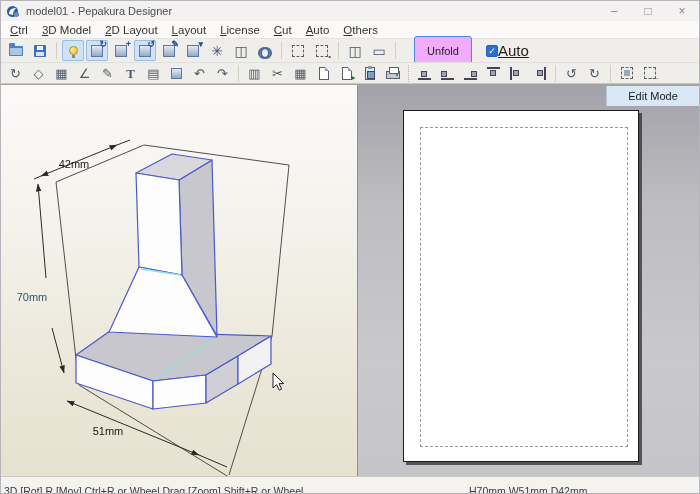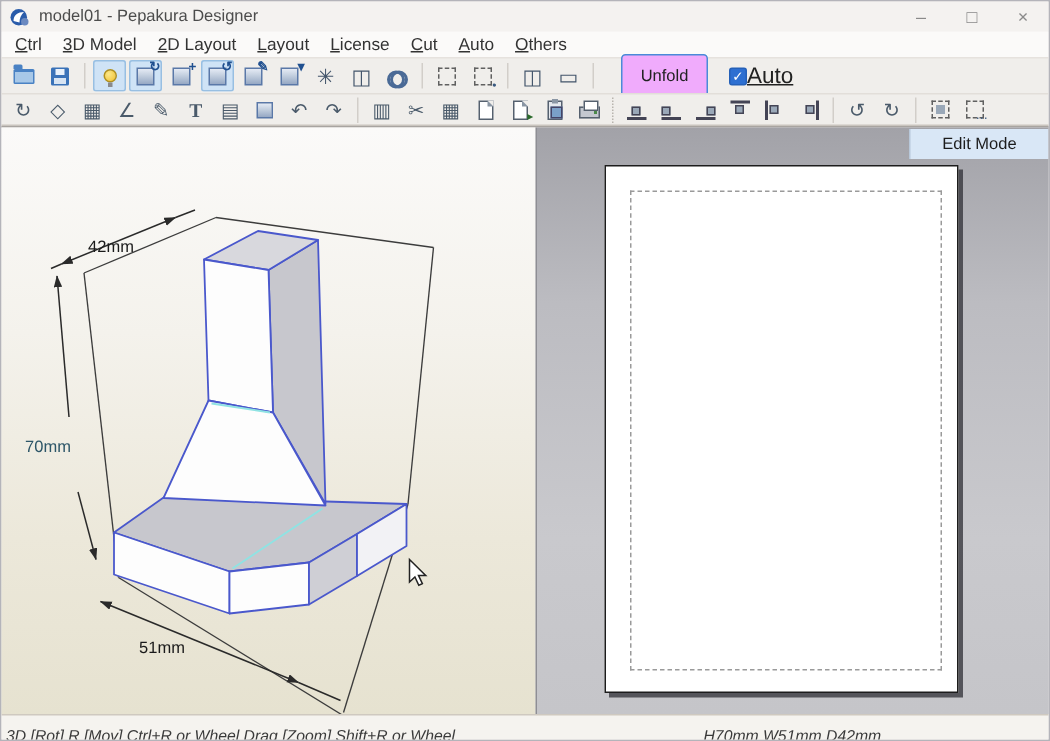--- a/index.html
+++ b/index.html
@@ -73,21 +73,21 @@
   
   .main { flex:1 1 auto; display:flex; border-top:1px solid #a8a4a0; min-height:0; }
   .pane3d { width:357px; height:100%; background:linear-gradient(180deg,#fbfaf9 0%, #f4f2ec 35%, #ece8da 70%, #e6e2d0 100%); border-right:1px solid #8e8e94; position:relative; flex:0 0 auto; }
   .pane3d svg { display:block; width:357px; height:394px; }
   .pane2d { flex:1 1 auto; position:relative; background:linear-gradient(180deg,#a2a2a8 0%, #bcbcc1 30%, #c9c9cd 70%, #c5c5c9 100%); overflow:hidden;padding-left:31px; }
   .editmode-tab { position:absolute; top:1px; right:0; width:93px; height:20px; background:#d9e7f6; border-left:1px solid #b8c8da; display:flex; align-items:center; justify-content:center; font-size:11px; color:#1c1c1c; }
   .page { position:absolute; left:45px; top:25px; width:236px; height:352px; background:#fff; border:1px solid #1c1c1c; box-shadow:3px 3px 0 rgba(45,45,52,0.75); }
   .margin-dashed { position:absolute; left:16px; top:16px; right:10px; bottom:14px; border:1px dashed #9a9a9a; }
 
   
-  .statusbar { height:17px; background:#f5f3ef; border-top:1px solid #cfc9c0; position:relative; overflow:hidden; flex:0 0 auto;font-style:italic; }
+  .statusbar { height:17px; background:#f5f3ef; border-top:1px solid #cfc9c0; position:relative; overflow:hidden; flex:0 0 auto; }
   .status-hint { position:absolute; left:3px; top:8px; font-size:10.5px; color:#3a3a3a; white-space:nowrap; }
   .status-size { position:absolute; left:468px; top:8px; font-size:10.5px; color:#3a3a3a; white-space:nowrap; }
 </style>
 </head>
 <body>
 
 <div class="window">
 
   <div class="titlebar">
     <svg class="appicon" viewBox="0 0 14 13">

